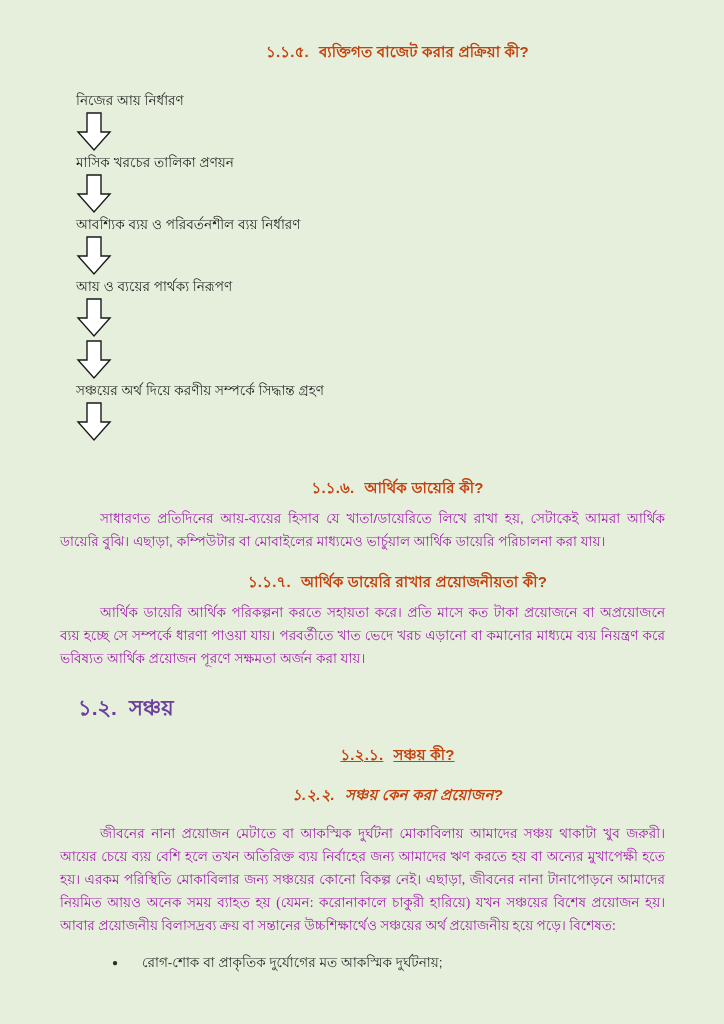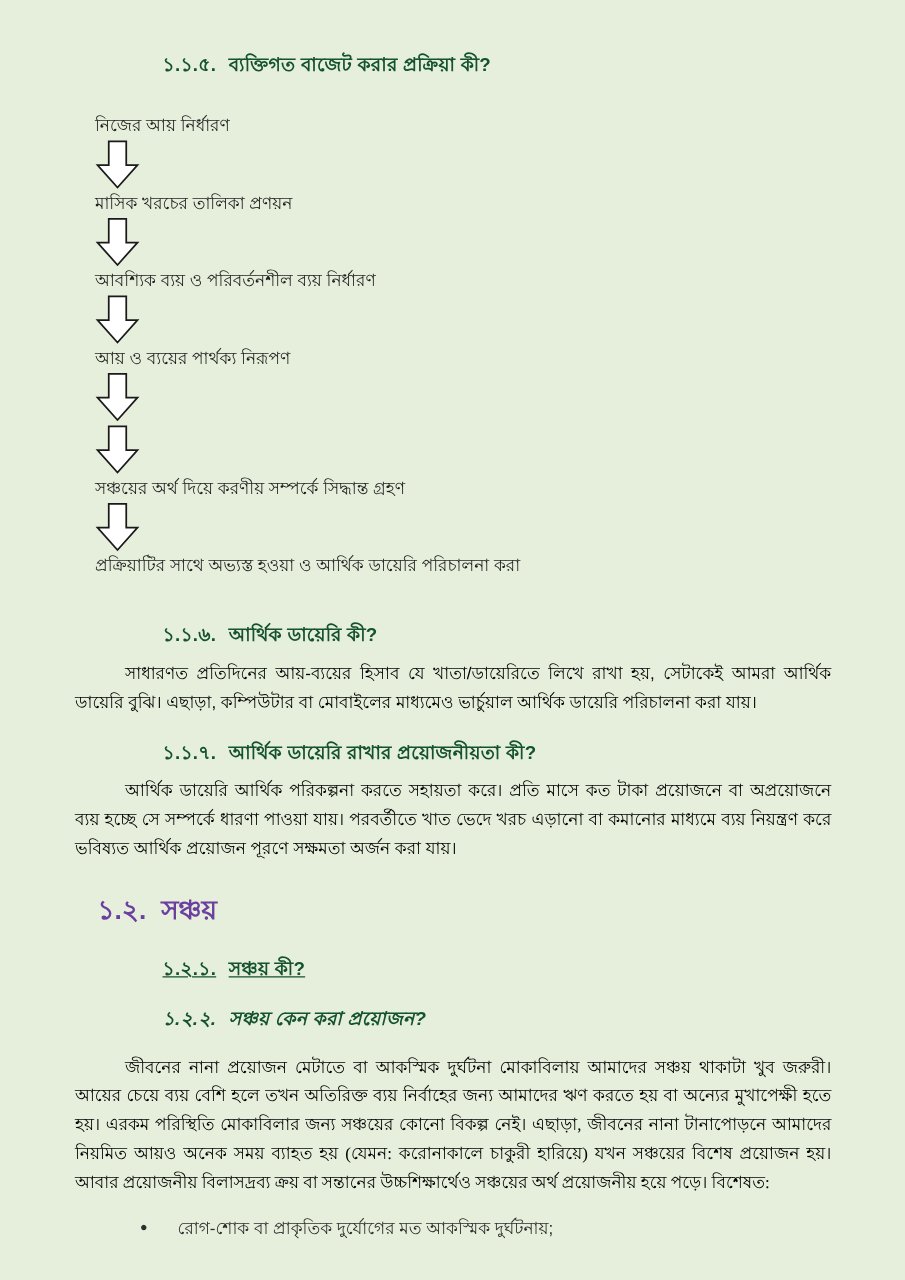--- a/index.html
+++ b/index.html
@@ -14,45 +14,46 @@
     font-family: "Liberation Sans", "DejaVu Sans", sans-serif;
     color: #2e2e2e;
     overflow: hidden;
     box-sizing: border-box;
     padding: 40px 59px 0 60px;
   }
   .content { width: 605px; }
 
   
   .h-blue {
-    color: #14532d;
+    color: #c2410c;
     font-size: 15px;
     font-weight: bold;
     margin: 0 0 0 70px;
     letter-spacing: 0.2px;
+    text-align: center;
   }
   .h-blue .h-num { margin-right: 10px; }
 
   
   .h-purple {
     color: #6b3fa0;
     font-size: 21px;
     font-weight: bold;
     margin: 22px 0 16px 18px;
   }
   .h-purple .h-num { margin-right: 12px; }
 
   
   .para {
     font-size: 13.6px;
     line-height: 23px;
     text-align: justify;
     text-indent: 40px;
     margin: 6px 0 0 0;
-    color: #000000;
+    color: #a21caf;
   }
 
   
   .flowchart {
     width: 648px;
     margin: 26px 0 0 16px; 
     display: flex;
     flex-direction: column;
     align-items: flex-start;
   }
@@ -142,21 +143,20 @@
           </svg>
       </div>
 
       <div class="flow-step">সঞ্চয়ের অর্থ দিয়ে করণীয় সম্পর্কে সিদ্ধান্ত গ্রহণ</div>
       <div class="flow-arrow">
         <svg width="36" height="40" viewBox="0 0 36 40">
             <polygon points="11,1 25,1 25,20 34,20 18,38 2,20 11,20" fill="#ffffff" stroke="#1a1a1a" stroke-width="1.4" stroke-linejoin="miter"></polygon>
           </svg>
       </div>
 
-      <div class="flow-step">প্রক্রিয়াটির সাথে অভ্যস্ত হওয়া ও আর্থিক ডায়েরি পরিচালনা করা</div>
     </div>
 
     <div class="h-blue mt-s116">
       <span class="h-num">১.১.৬.</span><span>আর্থিক ডায়েরি কী?</span>
     </div>
     <p class="para">সাধারণত প্রতিদিনের আয়-ব্যয়ের হিসাব যে খাতা/ডায়েরিতে লিখে রাখা হয়, সেটাকেই আমরা আর্থিক ডায়েরি বুঝি। এছাড়া, কম্পিউটার বা মোবাইলের মাধ্যমেও ভার্চুয়াল আর্থিক ডায়েরি পরিচালনা করা যায়।</p>
 
     <div class="h-blue mt-s117">
       <span class="h-num">১.১.৭.</span><span>আর্থিক ডায়েরি রাখার প্রয়োজনীয়তা কী?</span>
     </div>

